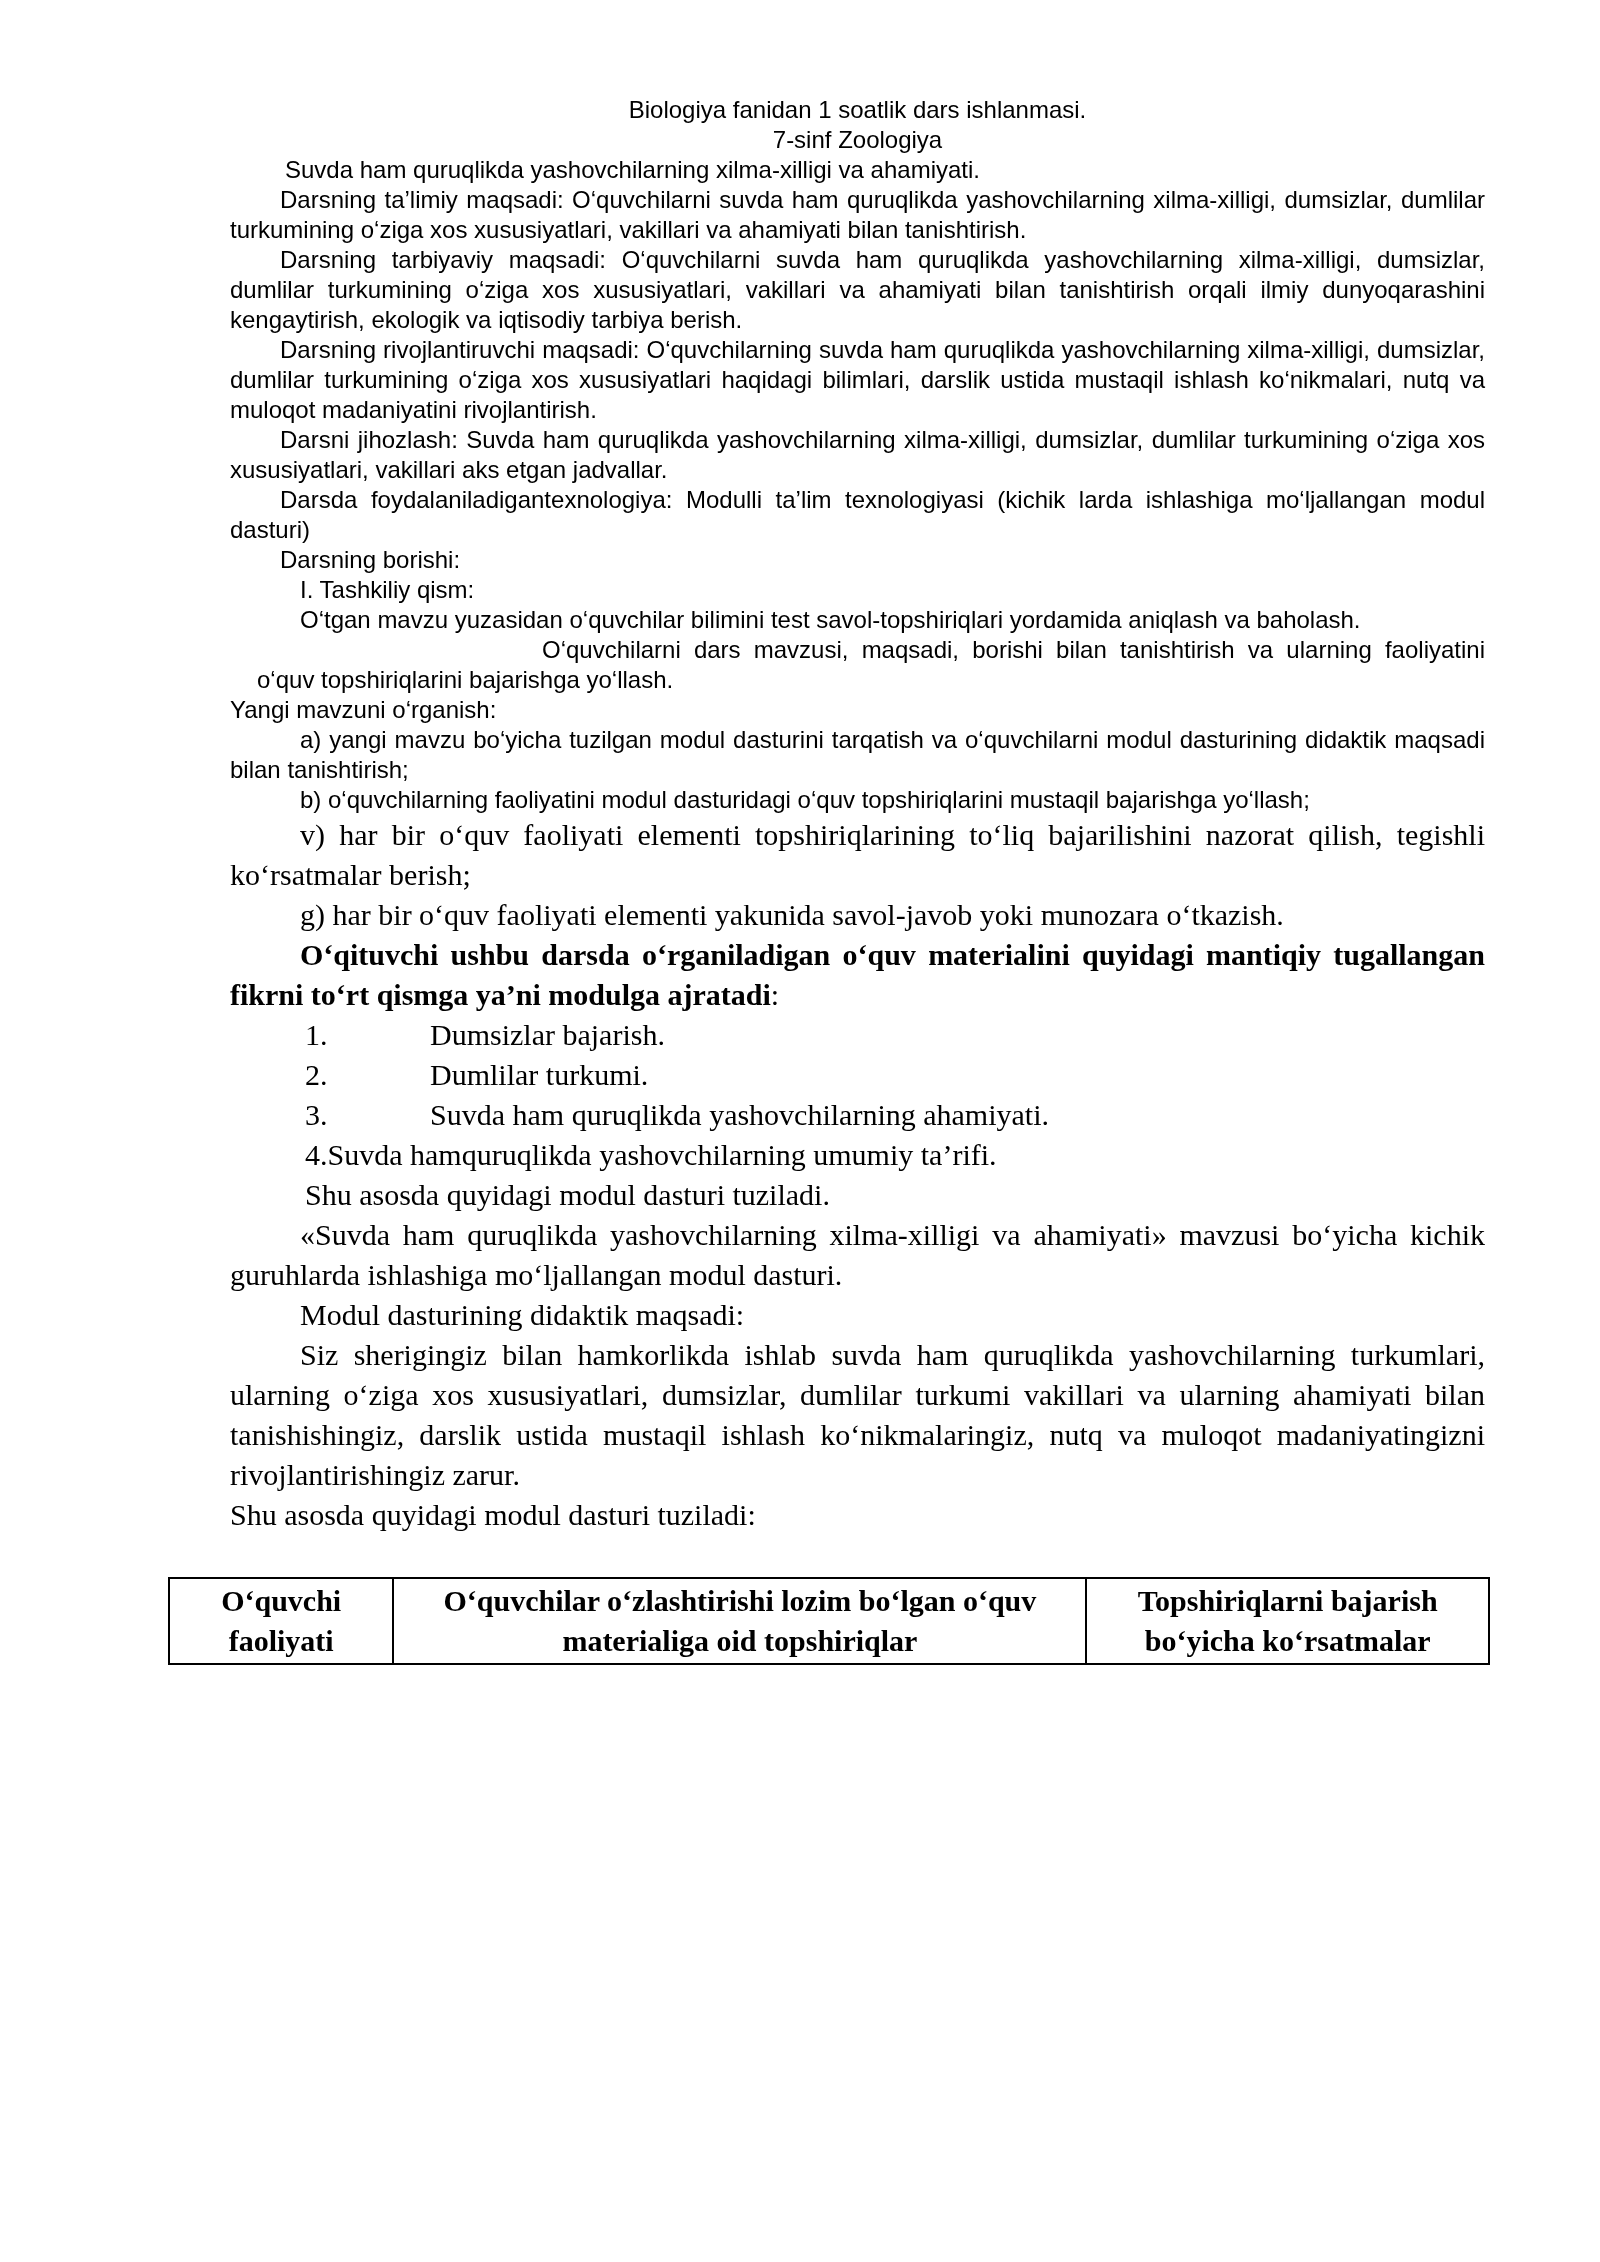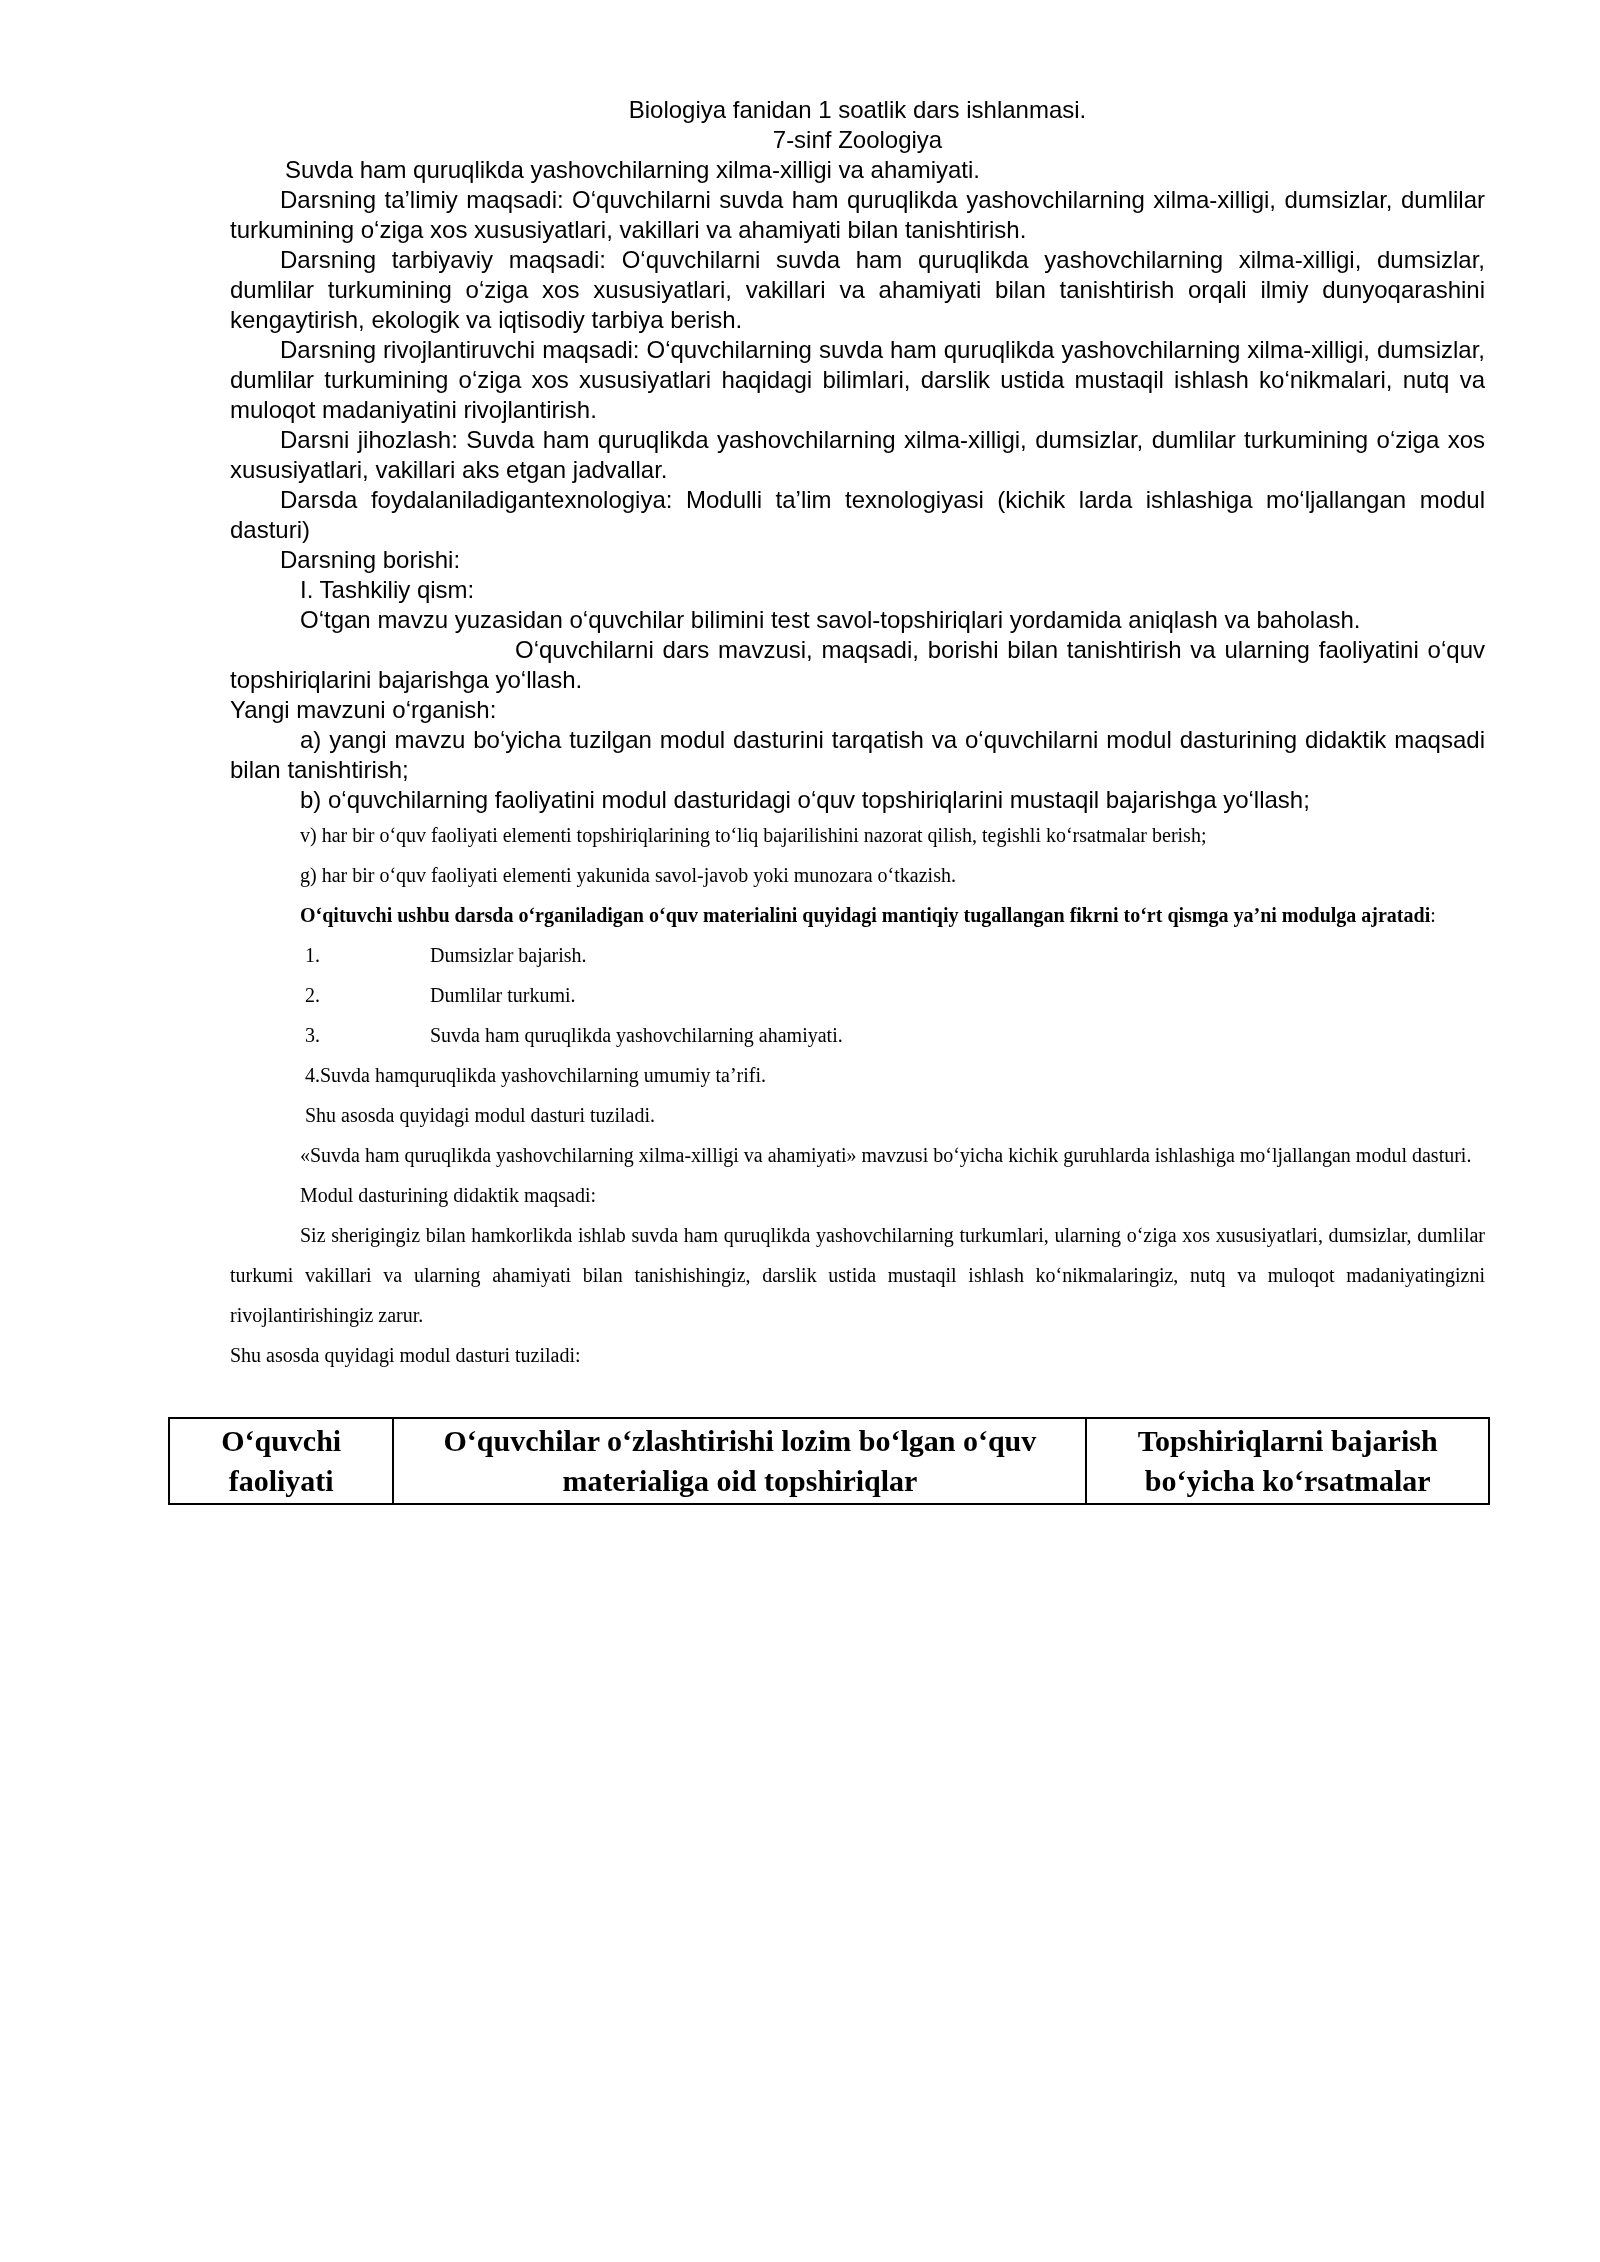--- a/index.html
+++ b/index.html
@@ -19,28 +19,28 @@
   }
   
   .sans {
     font-family: "Liberation Sans", sans-serif;
     font-size: 24px;
     line-height: 30px;
   }
   
   .serif {
     font-family: "Liberation Serif", serif;
-    font-size: 20px;
+    font-size: 30px;
     line-height: 40px;
   }
   p.just   { text-align: justify; }
   p.center { text-align: center; }
   .ind50   { text-indent: 50px; }
   .ind70   { text-indent: 70px; }
-  .ind285  { text-indent: 285px; }
+  .ind285  { text-indent: 285px; margin-left: 27px; }
   .pl55    { padding-left: 55px; }
   .pl75    { padding-left: 75px; }
   .bold    { font-weight: normal; }
   .list-item .num {
     display: inline-block;
     width: 125px;
   }
   table.modul-table {
     border-collapse: collapse;
     margin-top: 42px;

